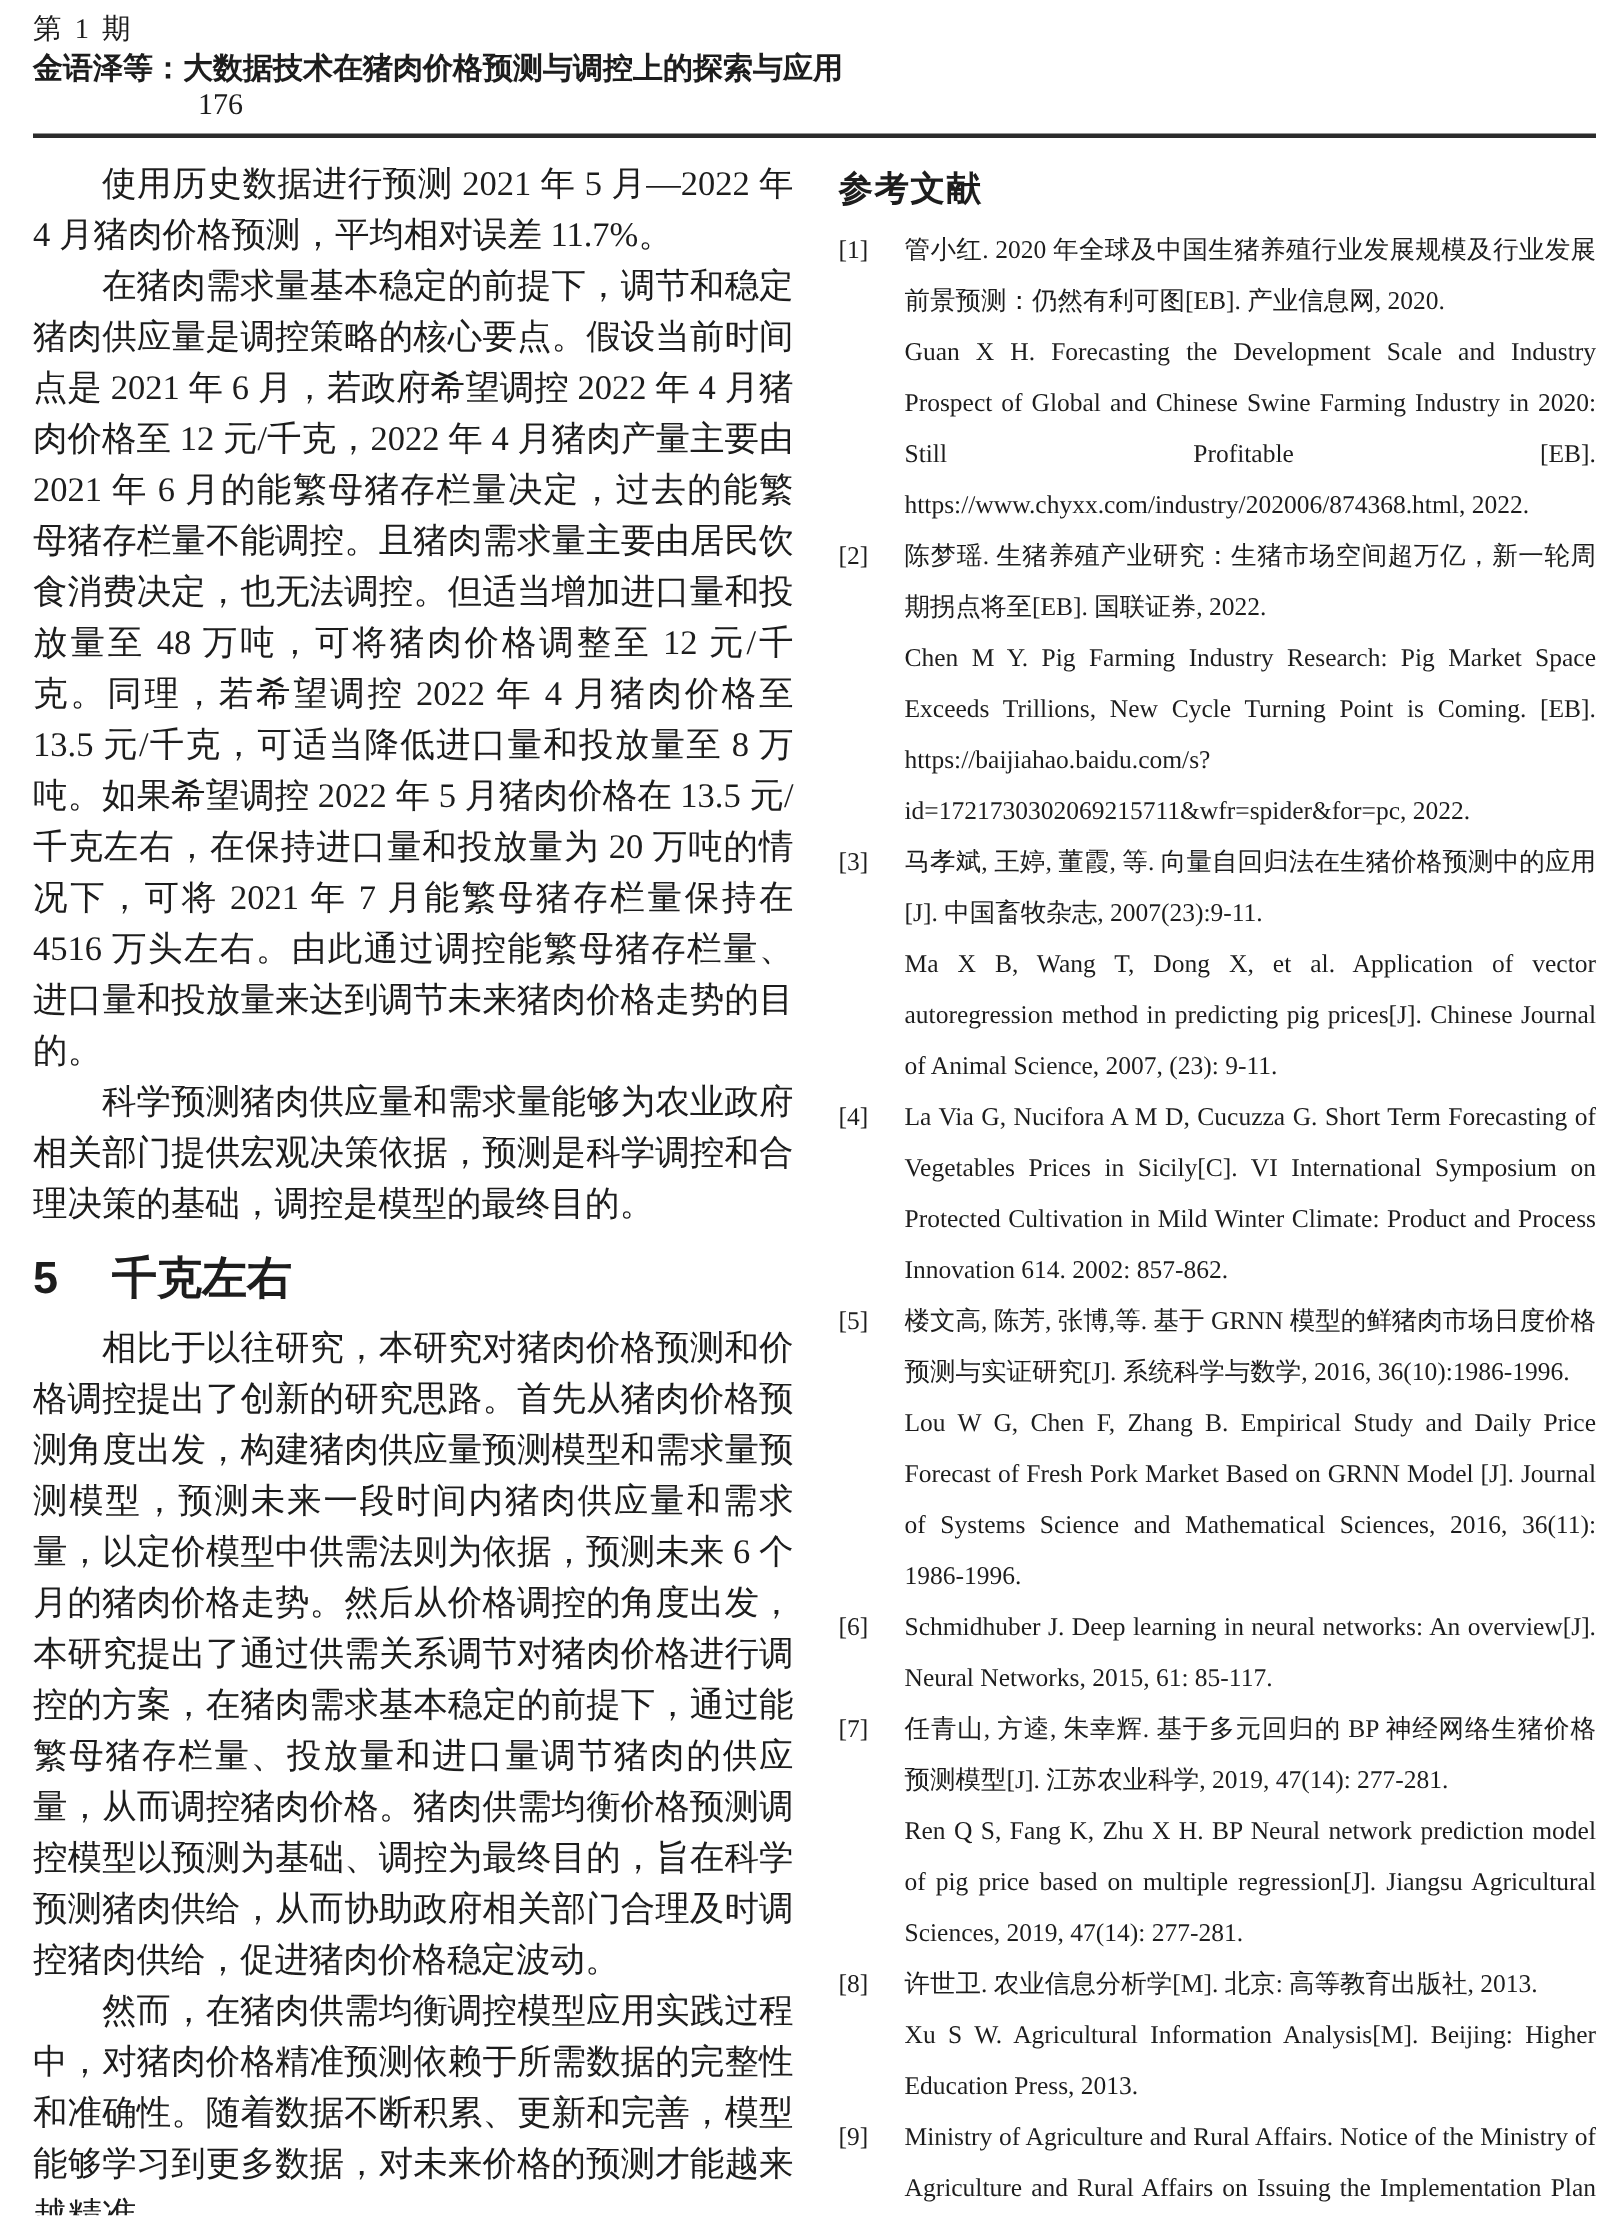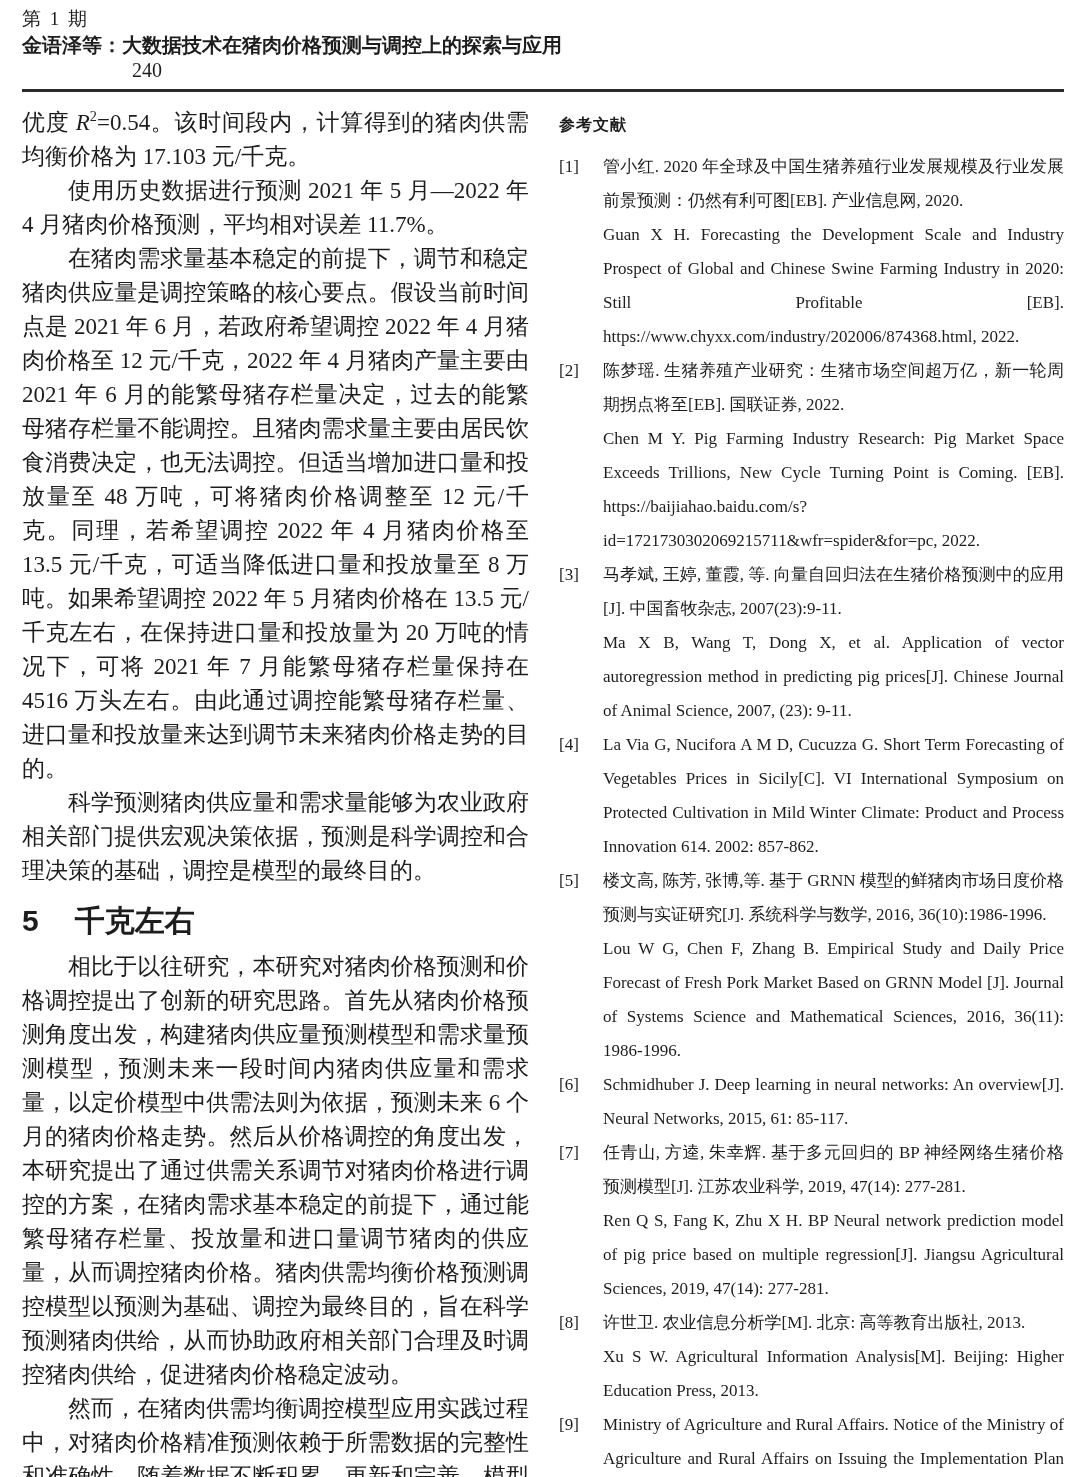--- a/index.html
+++ b/index.html
@@ -70,21 +70,21 @@
   .sec-num { margin-right: 36px; }
   
   .col-right {
     width: 506px;
     font-size: 17px;
     line-height: 34px;
   }
   .ref-heading {
     font-family: "Liberation Sans", "DejaVu Sans", sans-serif;
     font-weight: bold;
-    font-size: 16px;
+    font-size: 23px;
     line-height: 38px;
     margin: 0 0 6px 0;
     letter-spacing: 1px;
   }
   .ref { display: flex; }
   .ref-label {
     width: 44px;
     flex-shrink: 0;
   }
   .ref-body { flex: 1; }
@@ -95,27 +95,26 @@
   .ref-body p:empty { display: none; }
 </style>
 </head>
 <body>
 
 <div class="page">
 
   <div class="page-header">
     <span class="issue-label">第 1 期</span>
     <span class="running-title">金语泽等：大数据技术在猪肉价格预测与调控上的探索与应用</span>
-    <span class="page-number">240</span>
+    <span class="page-number">176</span>
   </div>
 
   <div class="columns">
 
     <div class="col-left">
-      <p class="noindent"><span>优度 </span><i>R</i><sup>2</sup><span>=0.54。该时间段内，计算得到的猪肉供需均衡价格为 17.103 元/千克。</span></p>
       <p>使用历史数据进行预测 2021 年 5 月—2022 年 4 月猪肉价格预测，平均相对误差 11.7%。</p>
       <p>在猪肉需求量基本稳定的前提下，调节和稳定猪肉供应量是调控策略的核心要点。假设当前时间点是 2021 年 6 月，若政府希望调控 2022 年 4 月猪肉价格至 12 元/千克，2022 年 4 月猪肉产量主要由 2021 年 6 月的能繁母猪存栏量决定，过去的能繁母猪存栏量不能调控。且猪肉需求量主要由居民饮食消费决定，也无法调控。但适当增加进口量和投放量至 48 万吨，可将猪肉价格调整至 12 元/千克。同理，若希望调控 2022 年 4 月猪肉价格至 13.5 元/千克，可适当降低进口量和投放量至 8 万吨。如果希望调控 2022 年 5 月猪肉价格在 13.5 元/千克左右，在保持进口量和投放量为 20 万吨的情况下，可将 2021 年 7 月能繁母猪存栏量保持在 4516 万头左右。由此通过调控能繁母猪存栏量、进口量和投放量来达到调节未来猪肉价格走势的目的。</p>
       <p>科学预测猪肉供应量和需求量能够为农业政府相关部门提供宏观决策依据，预测是科学调控和合理决策的基础，调控是模型的最终目的。</p>
 
       <h2 class="section-heading">
         <span class="sec-num">5</span>
         <span class="sec-title">千克左右</span>
       </h2>
 
       <p>相比于以往研究，本研究对猪肉价格预测和价格调控提出了创新的研究思路。首先从猪肉价格预测角度出发，构建猪肉供应量预测模型和需求量预测模型，预测未来一段时间内猪肉供应量和需求量，以定价模型中供需法则为依据，预测未来 6 个月的猪肉价格走势。然后从价格调控的角度出发，本研究提出了通过供需关系调节对猪肉价格进行调控的方案，在猪肉需求基本稳定的前提下，通过能繁母猪存栏量、投放量和进口量调节猪肉的供应量，从而调控猪肉价格。猪肉供需均衡价格预测调控模型以预测为基础、调控为最终目的，旨在科学预测猪肉供给，从而协助政府相关部门合理及时调控猪肉供给，促进猪肉价格稳定波动。</p>

